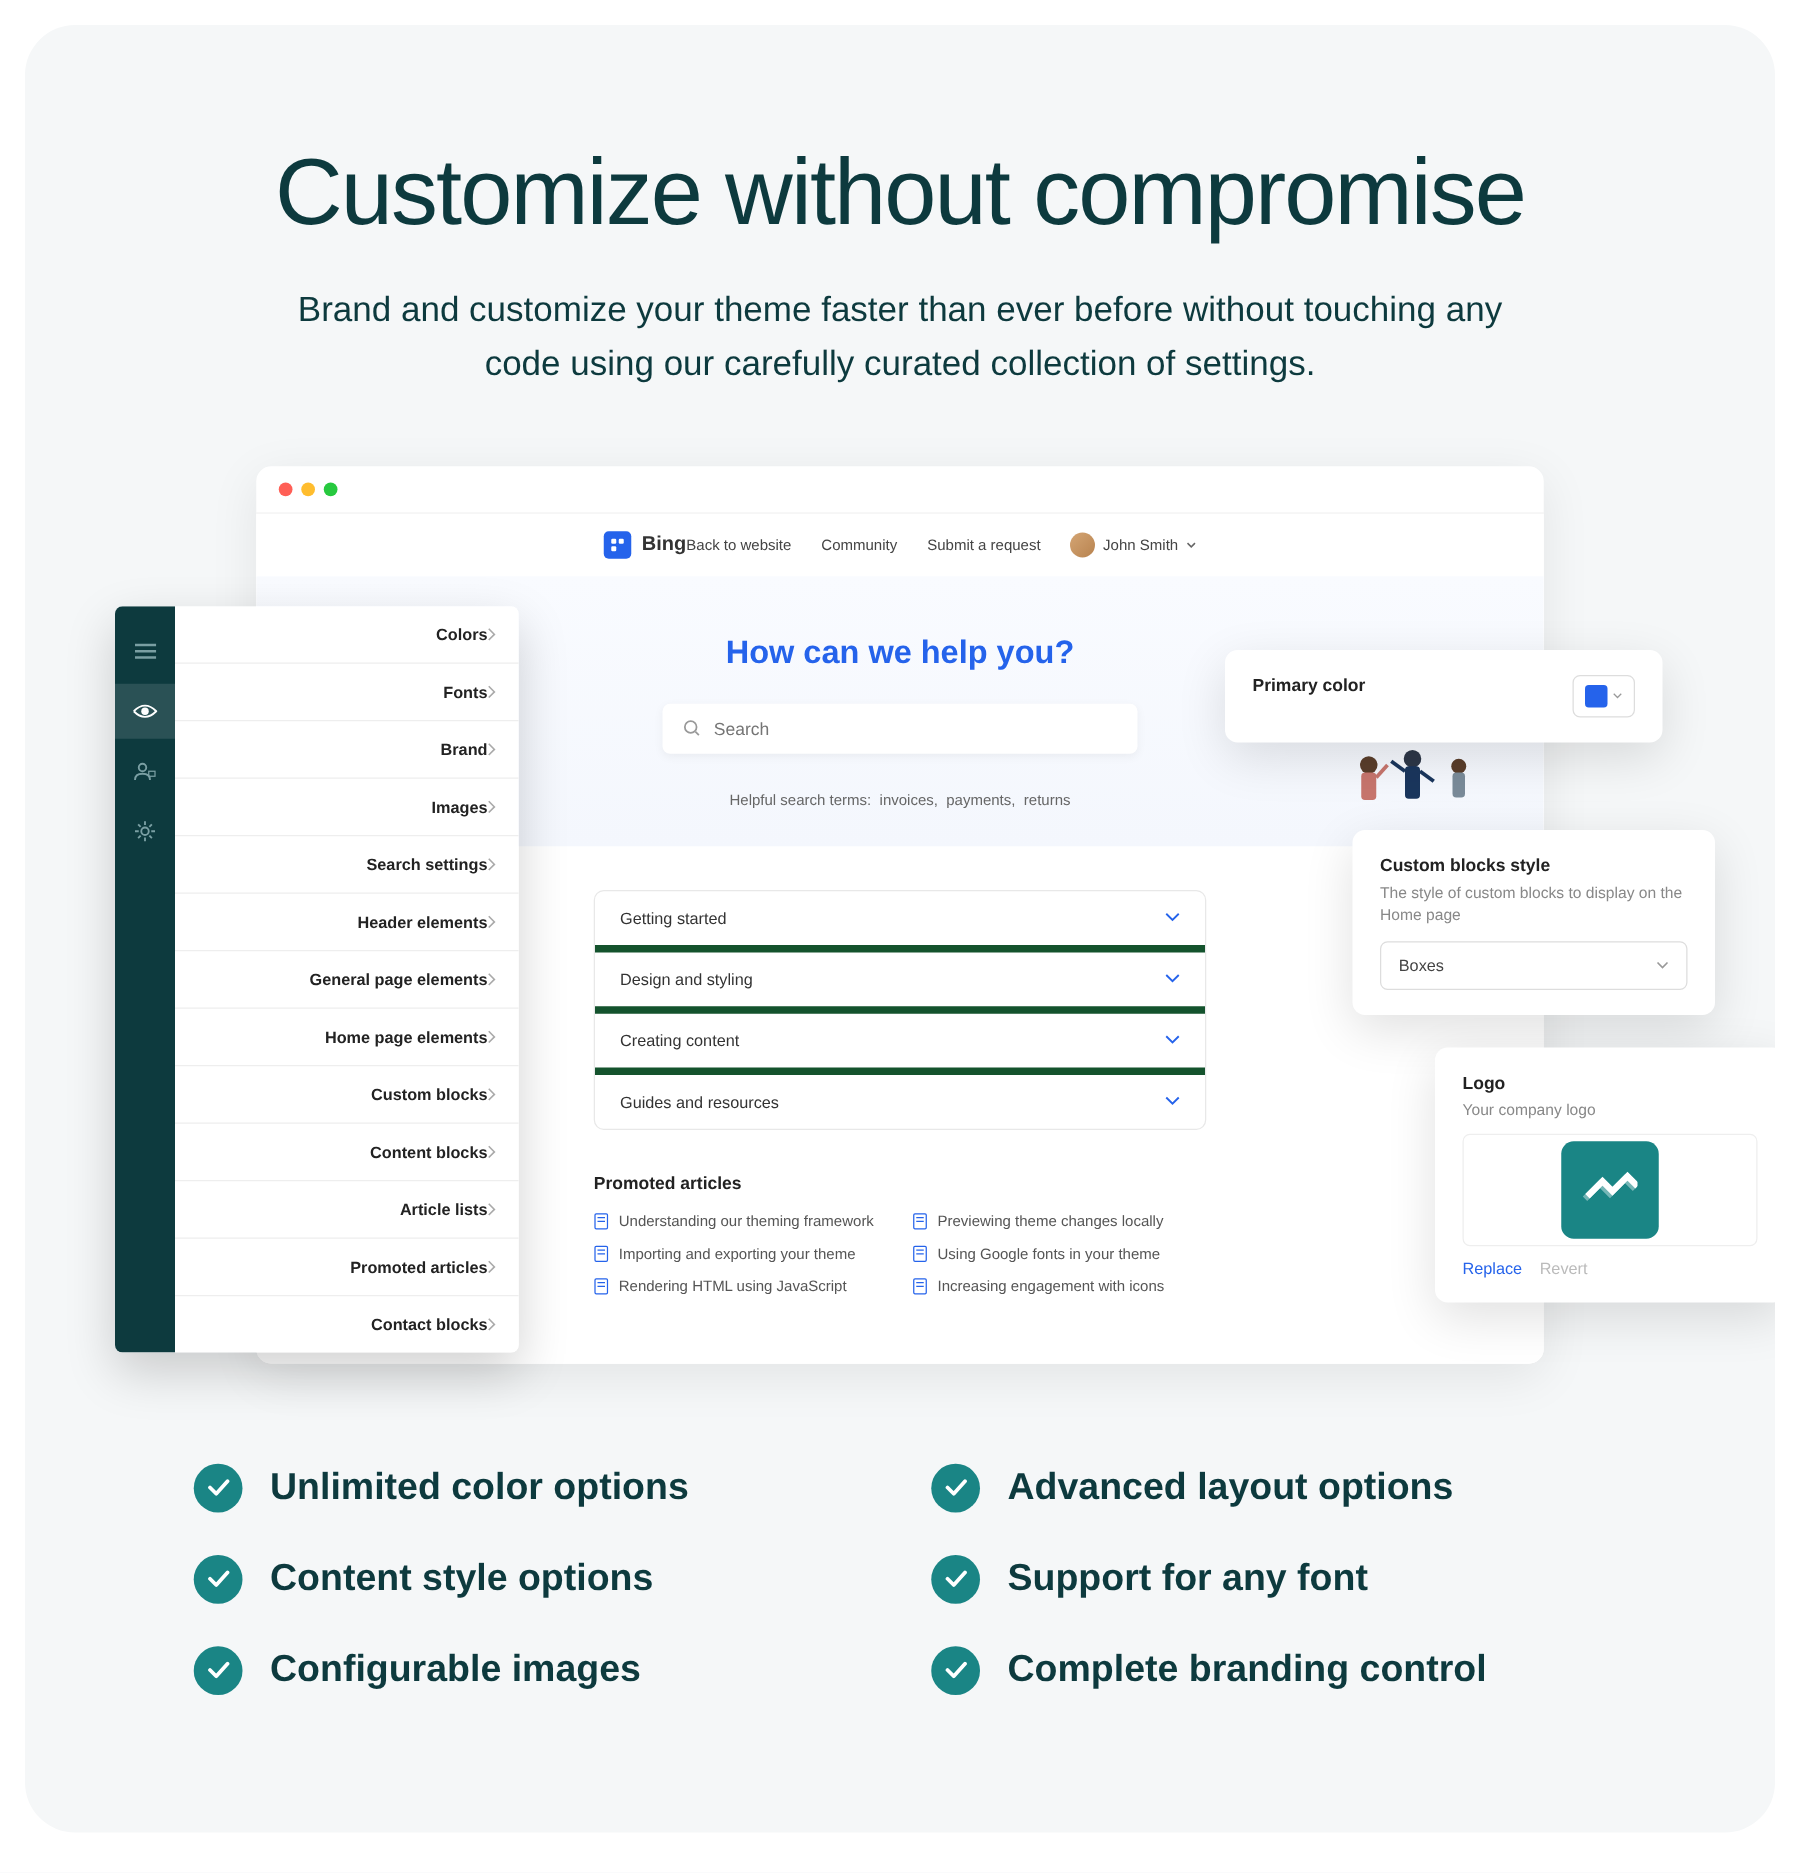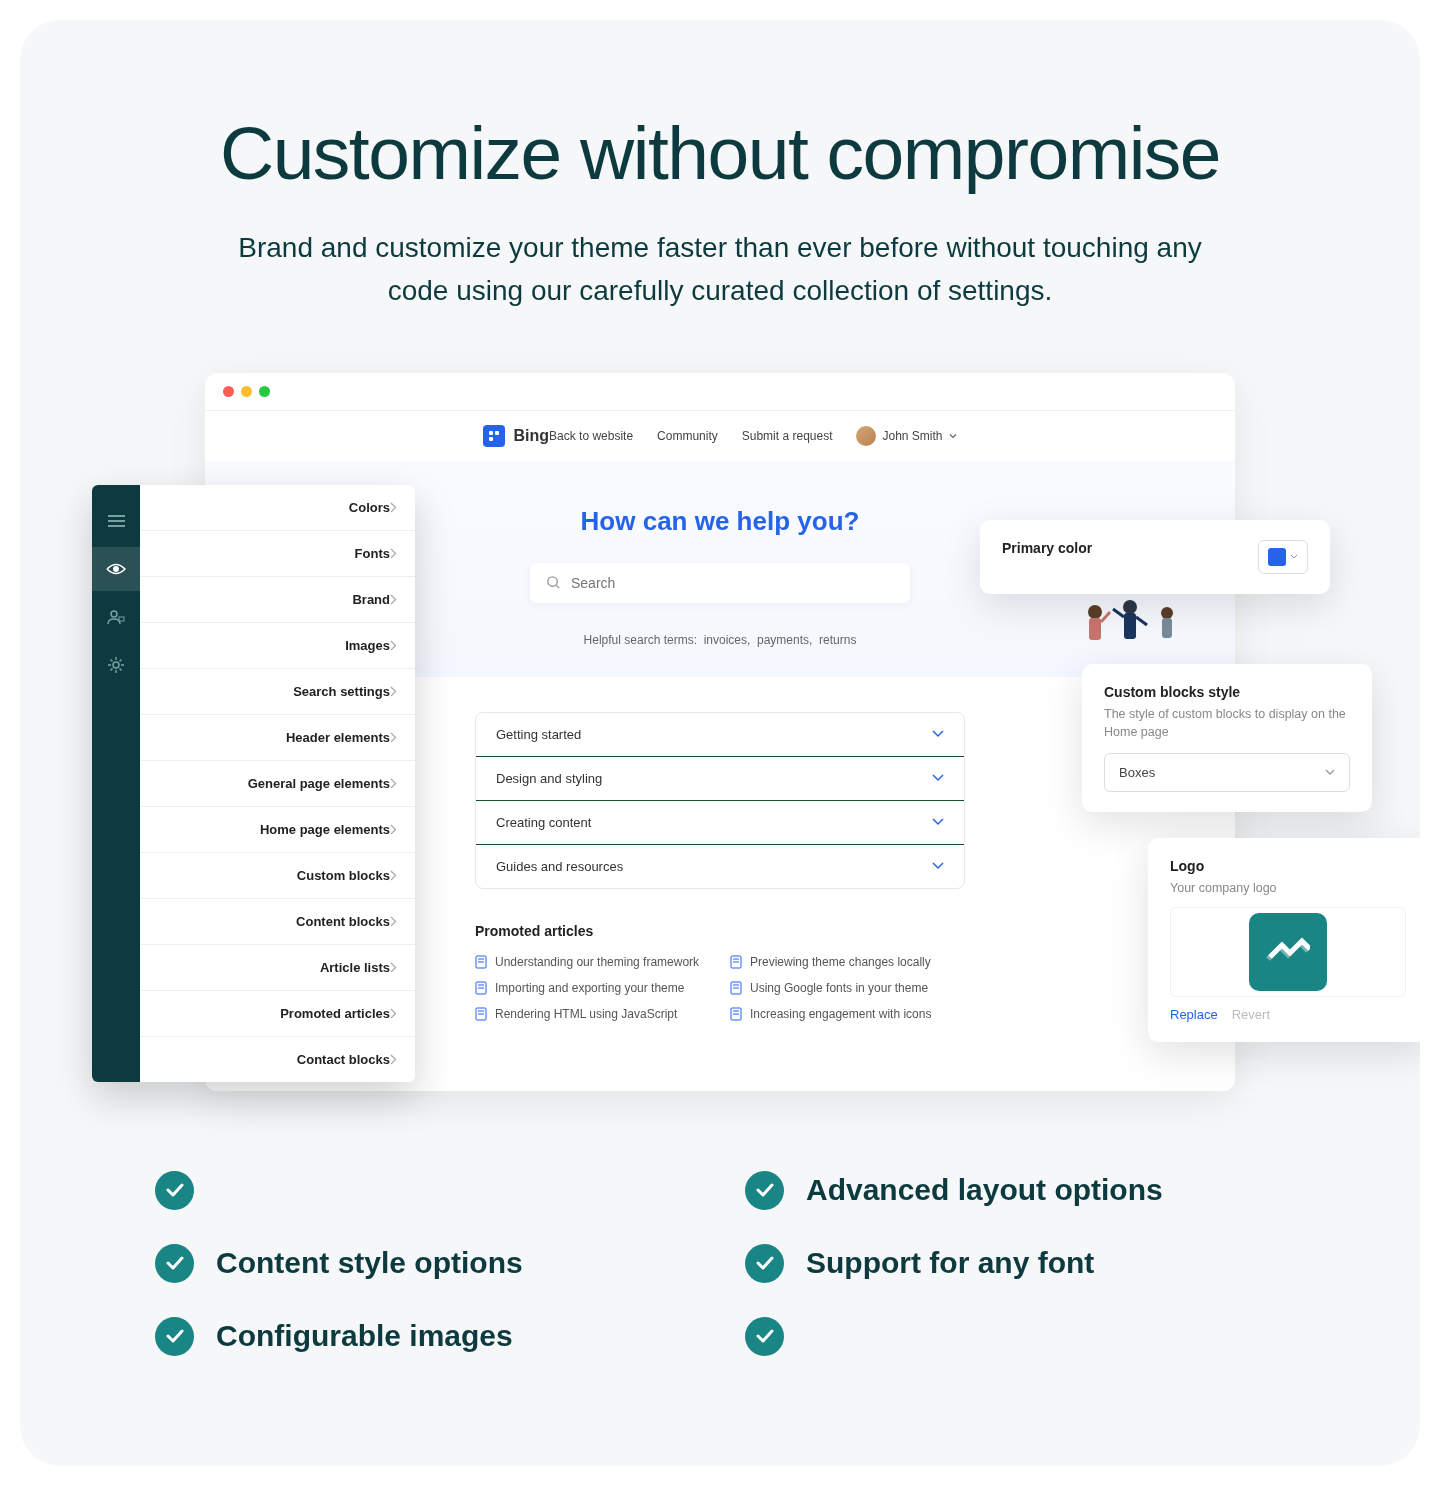--- a/index.html
+++ b/index.html
@@ -25,21 +25,21 @@
 .hero-q{font-size:26px;color:#2563eb;font-weight:600;margin-bottom:26px}
 .search{width:380px;margin:0 auto;background:#fff;border-radius:6px;padding:12px 16px;display:flex;align-items:center;gap:10px;box-shadow:0 2px 8px rgba(0,0,0,0.05)}
 .search-ico{width:15px;height:15px;color:#999}
 .search-input{border:none;outline:none;font-size:14px;color:#999;flex:1}
 .terms{margin-top:30px;font-size:12px;color:#666}
 .terms b{font-weight:500}
 .illo{position:absolute;bottom:10px}
 .illo-l{left:55px}.illo-r{right:45px}
 
 .accordion{width:490px;margin:35px auto 0;border:1px solid #e8e8e8;border-radius:8px}
-.acc-item{padding:14px 20px;display:flex;justify-content:space-between;align-items:center;border-bottom:1px solid #14532d;font-size:13px;color:#333}
+.acc-item{padding:14px 20px;display:flex;justify-content:space-between;align-items:center;border-bottom:6px solid #14532d;font-size:13px;color:#333}
 .acc-item:last-child{border-bottom:none}
 .chev{color:#2563eb}
 
 .promoted{width:490px;margin:34px auto 0}
 .promoted h3{font-size:14px;font-weight:700;color:#222;margin-bottom:16px}
 .promoted-grid{display:grid;grid-template-columns:1fr 1fr;gap:12px 20px}
 .p-item{display:flex;align-items:center;gap:8px;font-size:12px;color:#555}
 .doc-ico{width:12px;height:14px;color:#2563eb;flex-shrink:0}
 
 
@@ -394,20 +394,21 @@
       </div>
     </div>
 
     <div class="features">
       <div class="feature">
         <div class="check">
             <svg width="18" height="14" viewBox="0 0 18 14">
               <path d="M2 7L7 12L16 2" stroke="#fff" fill="none" stroke-width="3" stroke-linecap="round" stroke-linejoin="round"></path>
             </svg>
           </div>
+        <span class="feature-label">Unlimited color options</span>
       </div>
       <div class="feature">
         <div class="check">
             <svg width="18" height="14" viewBox="0 0 18 14">
               <path d="M2 7L7 12L16 2" stroke="#fff" fill="none" stroke-width="3" stroke-linecap="round" stroke-linejoin="round"></path>
             </svg>
           </div>
         <span class="feature-label">Advanced layout options</span>
       </div>
       <div class="feature">
@@ -433,17 +434,18 @@
             </svg>
           </div>
         <span class="feature-label">Configurable images</span>
       </div>
       <div class="feature">
         <div class="check">
             <svg width="18" height="14" viewBox="0 0 18 14">
               <path d="M2 7L7 12L16 2" stroke="#fff" fill="none" stroke-width="3" stroke-linecap="round" stroke-linejoin="round"></path>
             </svg>
           </div>
+        <span class="feature-label">Complete branding control</span>
       </div>
     </div>
 
   </div>
 </div>
 
 </body></html>

